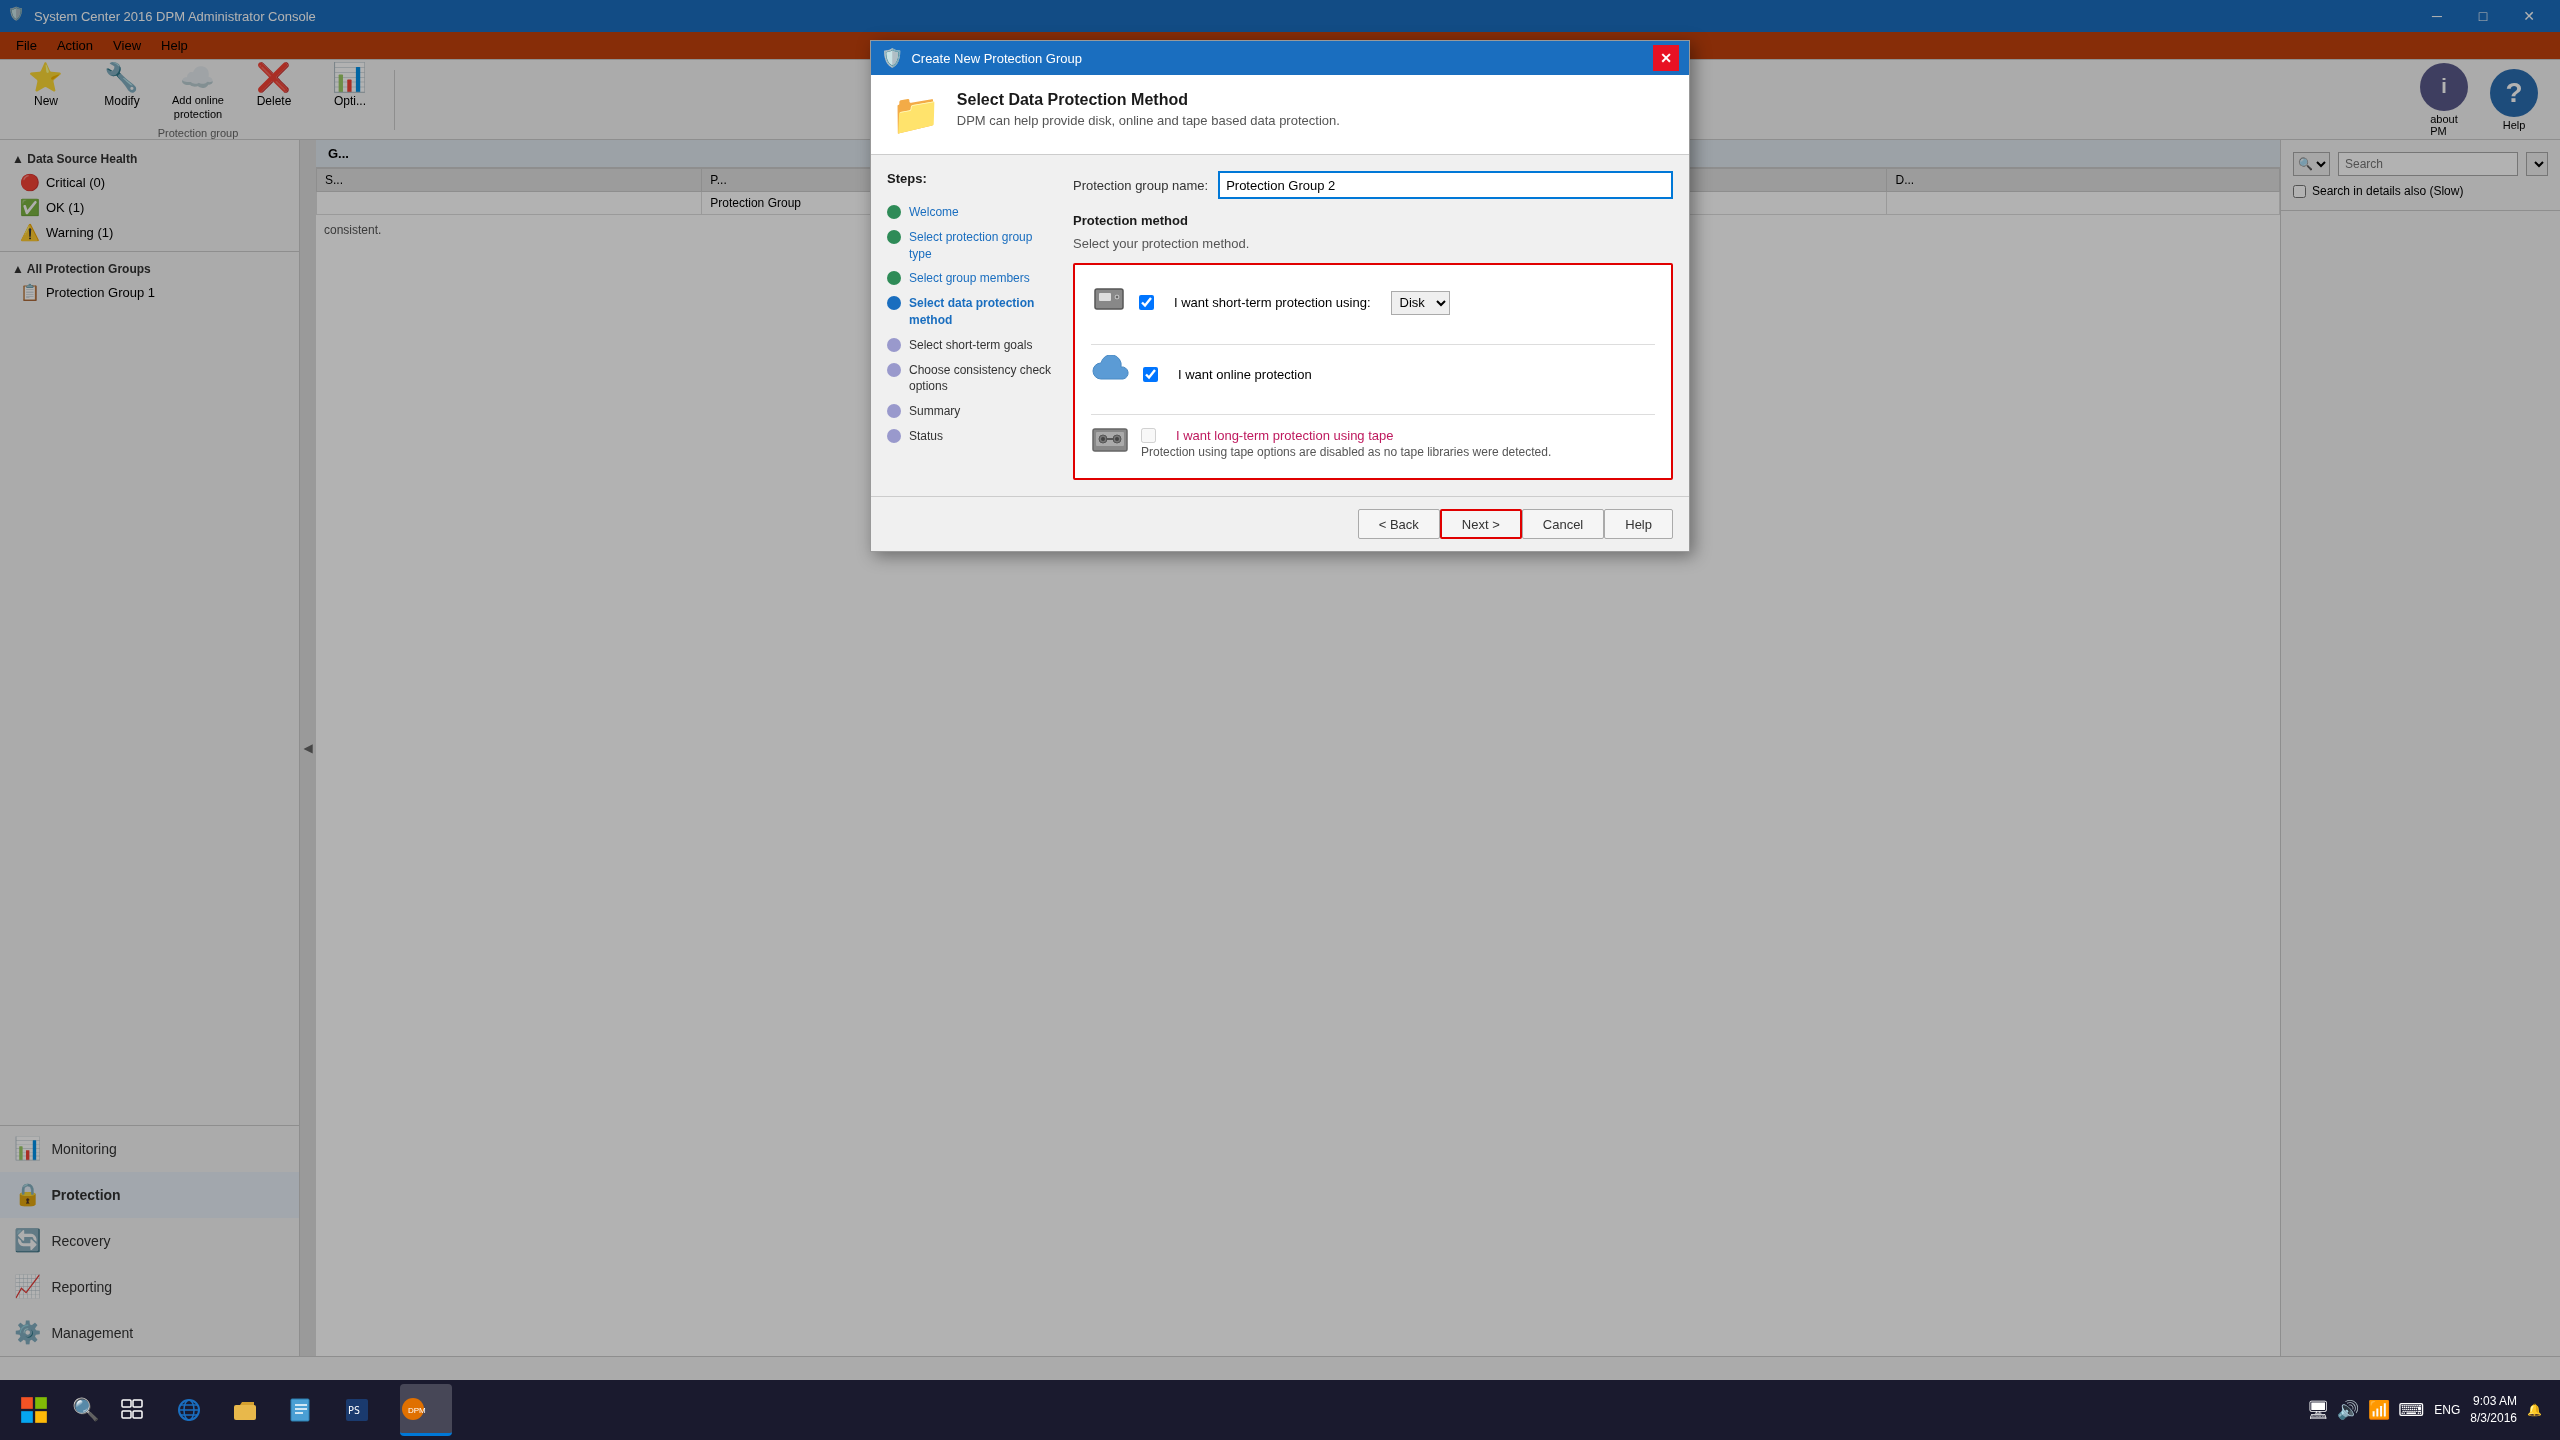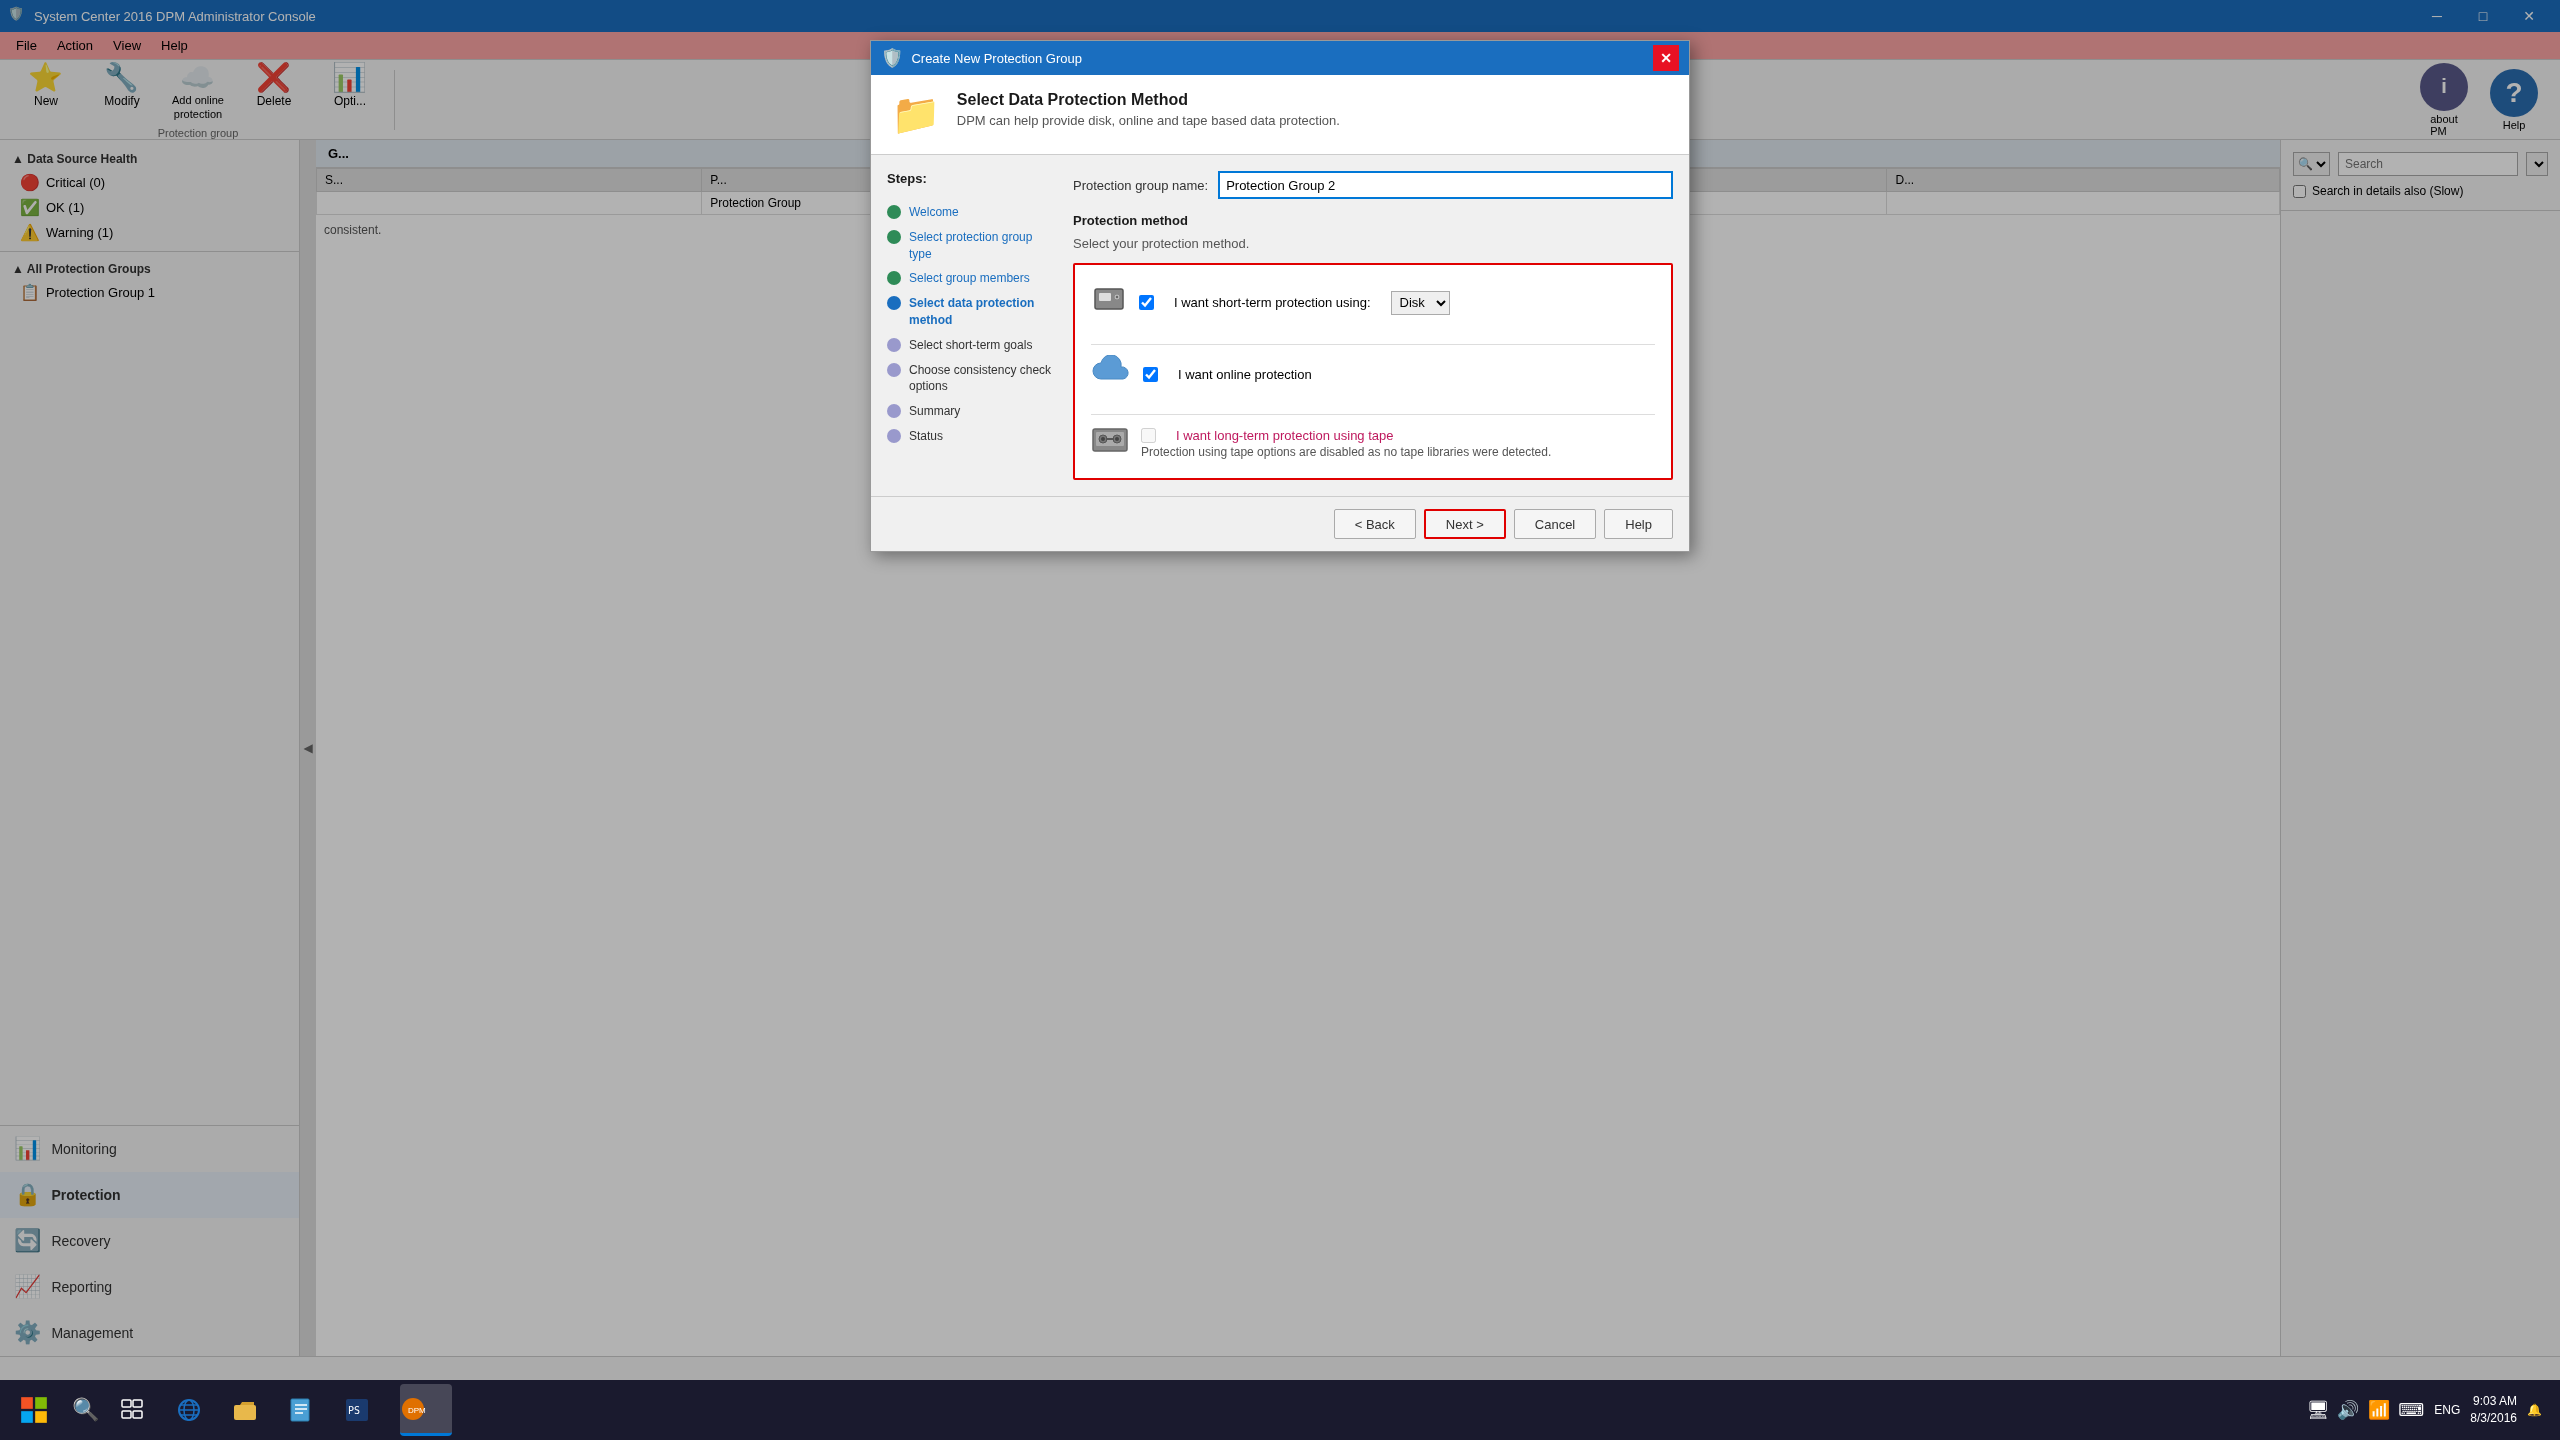--- a/index.html
+++ b/index.html
@@ -103,21 +103,21 @@
       align-items: center;
       justify-content: center;
       cursor: pointer;
       font-size: 14px;
       color: white;
     }
 
     
     .menu-bar {
       height: 28px;
-      background: #fca5a5;
+      background: #c2410c;
       border-bottom: 1px solid #cccccc;
       display: flex;
       align-items: center;
       padding: 0 6px;
     }
     .menu-item {
       padding: 4px 10px;
       cursor: pointer;
       font-size: 13px;
     }
@@ -413,21 +413,20 @@
       margin: 10px 0;
     }
 
     
     .dialog-footer {
       background: #f0f0f0;
       border-top: 1px solid #cccccc;
       padding: 12px 16px;
       display: flex;
       justify-content: flex-end;
-      gap: 8px;
     }
     .btn {
       height: 30px;
       padding: 0 20px;
       font-size: 13px;
       cursor: pointer;
       border-radius: 2px;
     }
     .btn-default {
       background: #f5f5f5;

